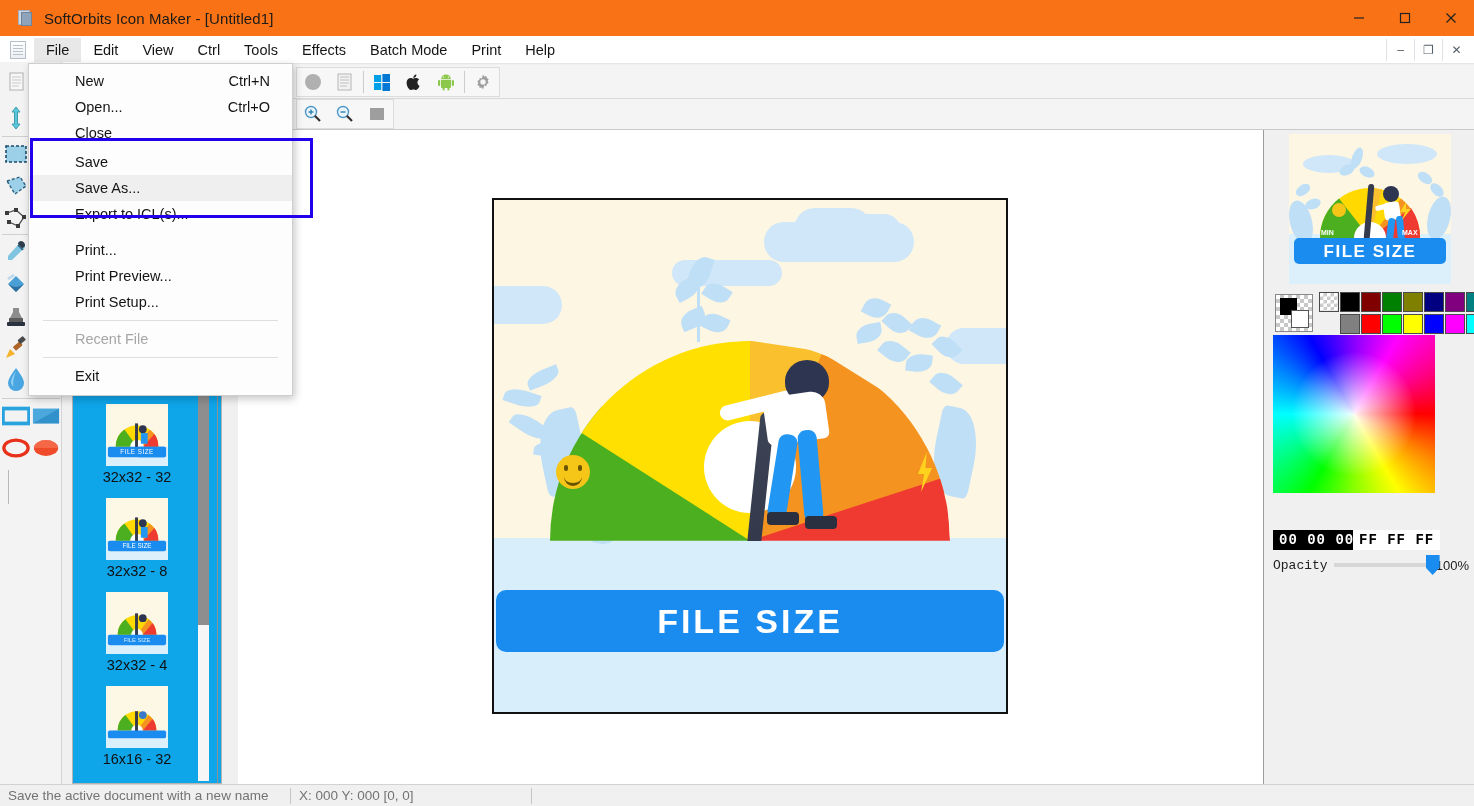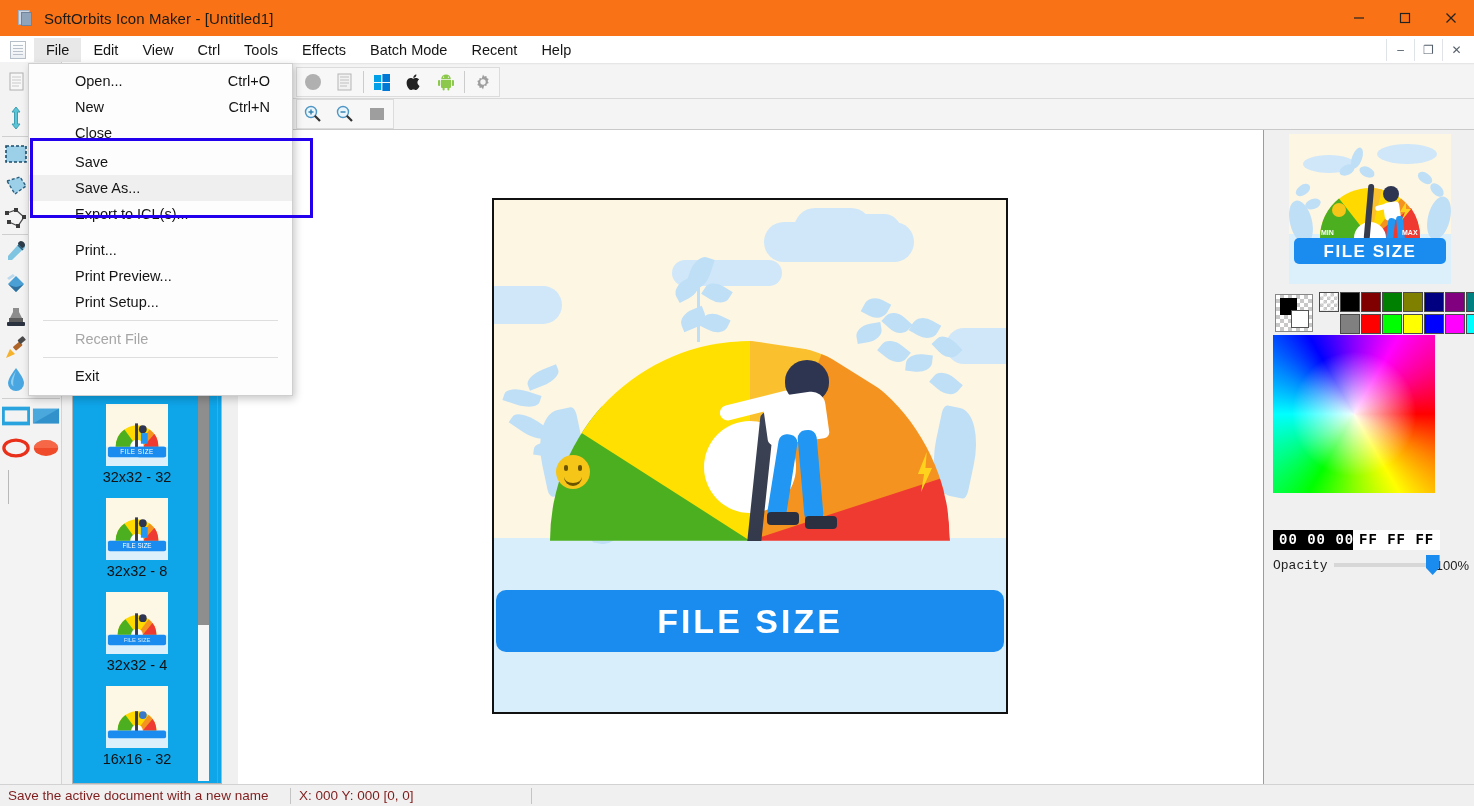--- a/index.html
+++ b/index.html
@@ -381,21 +381,21 @@
 
   
   .statusbar {
     position: absolute; left: 0; bottom: 0;
     width: 1474px; height: 22px;
     background: #f0f0f0;
     border-top: 1px solid #d2d2d2;
     display: flex; align-items: center;
   }
   .sb-cell {
-    font-size: 13.5px; color: #7f1d1d;
+    font-size: 13.5px; color: #737373;
     padding: 1px 8px; height: 22px;
     display: flex; align-items: center;
   }
   .sb-sep { width: 1px; height: 16px; background: #c4c4c4; }
 
   
   .dropdown {
     position: absolute; left: 28px; top: 63px;
     width: 265px;
     background: #fdfdfd;
@@ -464,21 +464,21 @@
 
   <div class="menubar">
     <div class="docicon"></div>
     <div class="menuitem active">File</div>
     <div class="menuitem">Edit</div>
     <div class="menuitem">View</div>
     <div class="menuitem">Ctrl</div>
     <div class="menuitem">Tools</div>
     <div class="menuitem">Effects</div>
     <div class="menuitem">Batch Mode</div>
-    <div class="menuitem">Recent</div>
+    <div class="menuitem">Print</div>
     <div class="menuitem">Help</div>
   </div>
 
   <div class="mdi-controls">
     <div class="mdi-btn">–</div>
     <div class="mdi-btn">❐</div>
     <div class="mdi-btn">✕</div>
   </div>
 
   <div class="toolbar1">
@@ -913,26 +913,26 @@
       <div class="op-label">Opacity</div>
       <div class="op-track">
         <div class="op-thumb"></div>
       </div>
       <div class="op-val">100%</div>
     </div>
   </div>
 
   <div class="dropdown">
     <div class="dd-item">
+      <span>New</span>
+      <span class="dd-accel">Ctrl+N</span>
+    </div>
+    <div class="dd-item">
       <span>Open...</span>
       <span class="dd-accel">Ctrl+O</span>
-    </div>
-    <div class="dd-item">
-      <span>New</span>
-      <span class="dd-accel">Ctrl+N</span>
     </div>
     <div class="dd-item">
       <span>Close</span>
     </div>
     <div class="dd-item" style="margin-top:3px;">
       <span>Save</span>
     </div>
     <div class="dd-item hovered">
       <span>Save As...</span>
     </div>

